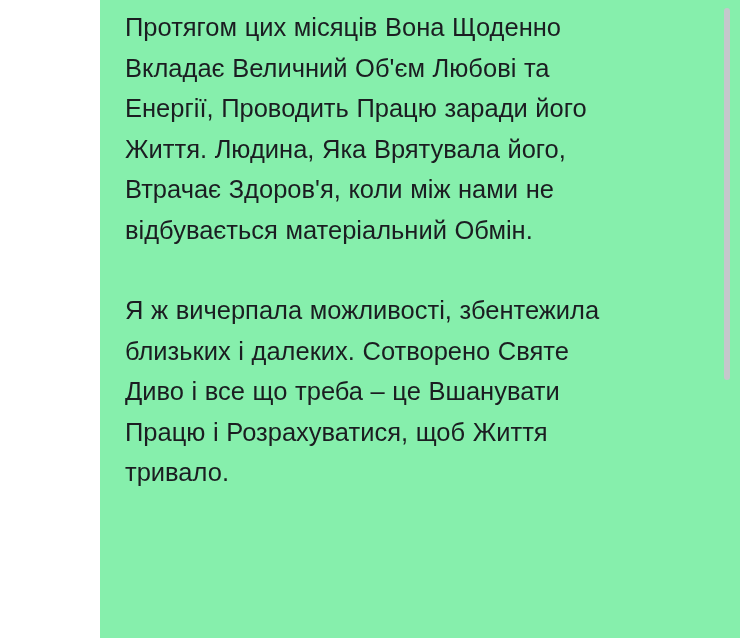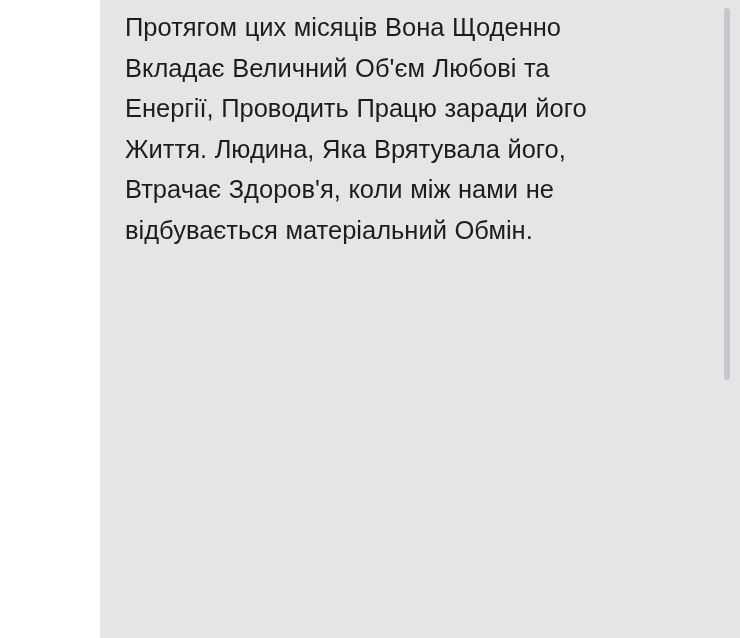--- a/index.html
+++ b/index.html
@@ -19,21 +19,21 @@
     height: 638px;
     background: #ffffff;
     box-sizing: border-box;
   }
   .content-panel {
     position: absolute;
     left: 100px;
     top: 0;
     width: 640px;
     height: 638px;
-    background: #e5e5e5;
+    background: #86efac;
     box-sizing: border-box;
   }
   .text-body {
     position: absolute;
     left: 25px;
     top: 0px;
     width: 500px;
     box-sizing: border-box;
   }
   .para {
@@ -82,20 +82,21 @@
 
 <div class="screen">
 
   <div class="left-gutter"></div>
 
   <div class="content-panel">
 
     <div class="text-body">
       <p class="para first">Протягом цих місяців Вона Щоденно Вкладає Величний Об'єм Любові та Енергії, Проводить Працю заради його Життя. Людина, Яка Врятувала його, Втрачає Здоров'я, коли між нами не відбувається матеріальний Обмін.</p>
       <div class="para-gap"></div>
+      <p class="para">Я ж вичерпала можливості, збентежила близьких і далеких. Сотворено Святе Диво і все що треба – це Вшанувати Працю і Розрахуватися, щоб Життя тривало.</p>
     </div>
 
     <div class="scrollbar-track">
       <div class="scrollbar-thumb"></div>
     </div>
 
   </div>
 
 </div>
 

